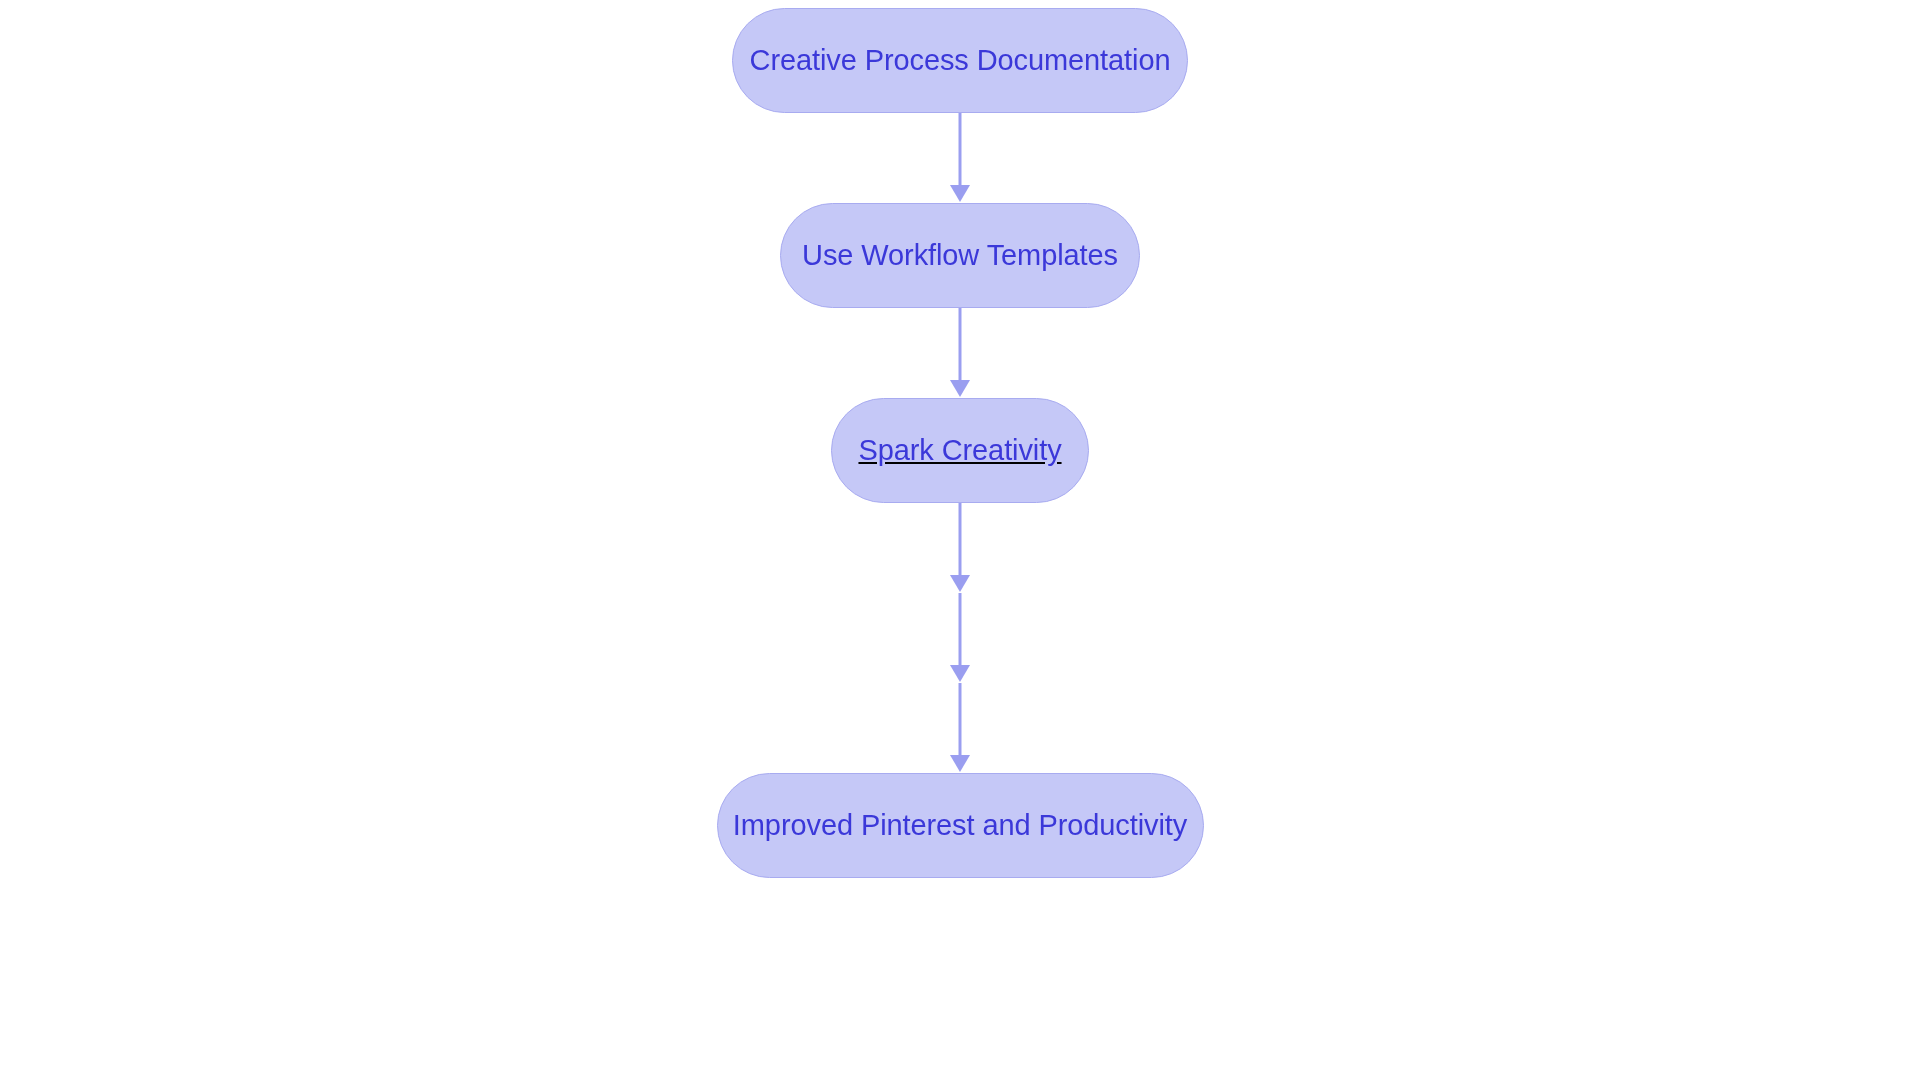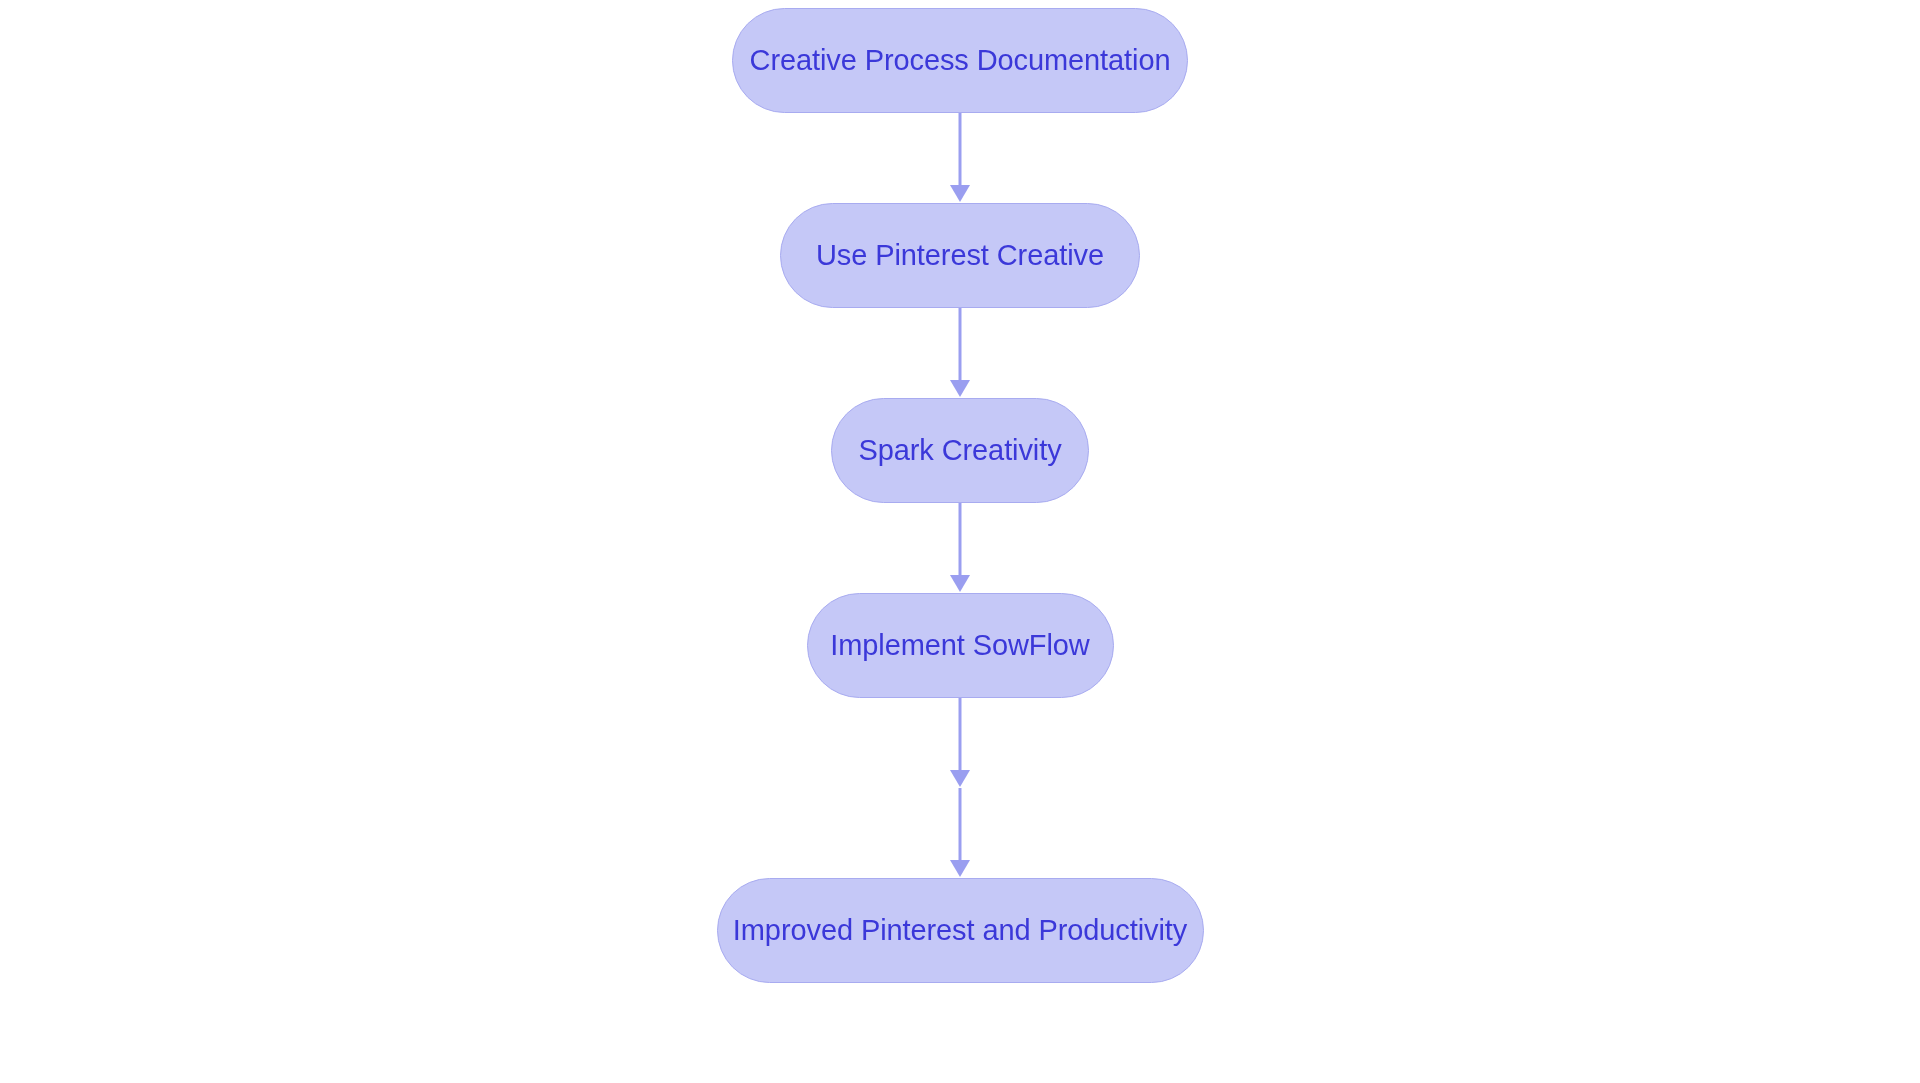--- a/index.html
+++ b/index.html
@@ -57,21 +57,21 @@
   .connector {
     flex: none;
     width: 40px;
     height: 90px;
     display: block;
   }
 
   
   .n0 { width: 456px; }
   .n1 { width: 360px; }
-  .n2 { width: 258px; }
+  .n2 { width: 258px; text-decoration: underline; }
   .n3 { width: 307px; }
   .n4 { width: 416px; }
   .n5 { width: 487px; }
 
   
   .top-pad { flex: none; height: 8px; width: 1px; }
 </style>
 </head>
 <body>
 
@@ -83,40 +83,37 @@
     <div class="node n0">
       <span class="node-label">Creative Process Documentation</span>
     </div>
 
     <svg class="connector" viewBox="0 0 40 90">
       <line x1="20" y1="0" x2="20" y2="74" stroke="#9a9ef0" stroke-width="3"></line>
       <polygon points="10,72 30,72 20,89" fill="#9a9ef0"></polygon>
     </svg>
 
     <div class="node n1">
-      <span class="node-label">Use Pinterest Creative</span>
+      <span class="node-label">Use Workflow Templates</span>
     </div>
 
     <svg class="connector" viewBox="0 0 40 90">
       <line x1="20" y1="0" x2="20" y2="74" stroke="#9a9ef0" stroke-width="3"></line>
       <polygon points="10,72 30,72 20,89" fill="#9a9ef0"></polygon>
     </svg>
 
     <div class="node n2">
       <span class="node-label">Spark Creativity</span>
     </div>
 
     <svg class="connector" viewBox="0 0 40 90">
       <line x1="20" y1="0" x2="20" y2="74" stroke="#9a9ef0" stroke-width="3"></line>
       <polygon points="10,72 30,72 20,89" fill="#9a9ef0"></polygon>
     </svg>
 
-    <div class="node n3">
-      <span class="node-label">Implement SowFlow</span>
-    </div>
 
     <svg class="connector" viewBox="0 0 40 90">
       <line x1="20" y1="0" x2="20" y2="74" stroke="#9a9ef0" stroke-width="3"></line>
       <polygon points="10,72 30,72 20,89" fill="#9a9ef0"></polygon>
     </svg>
 
 
     <svg class="connector" viewBox="0 0 40 90">
       <line x1="20" y1="0" x2="20" y2="74" stroke="#9a9ef0" stroke-width="3"></line>
       <polygon points="10,72 30,72 20,89" fill="#9a9ef0"></polygon>

